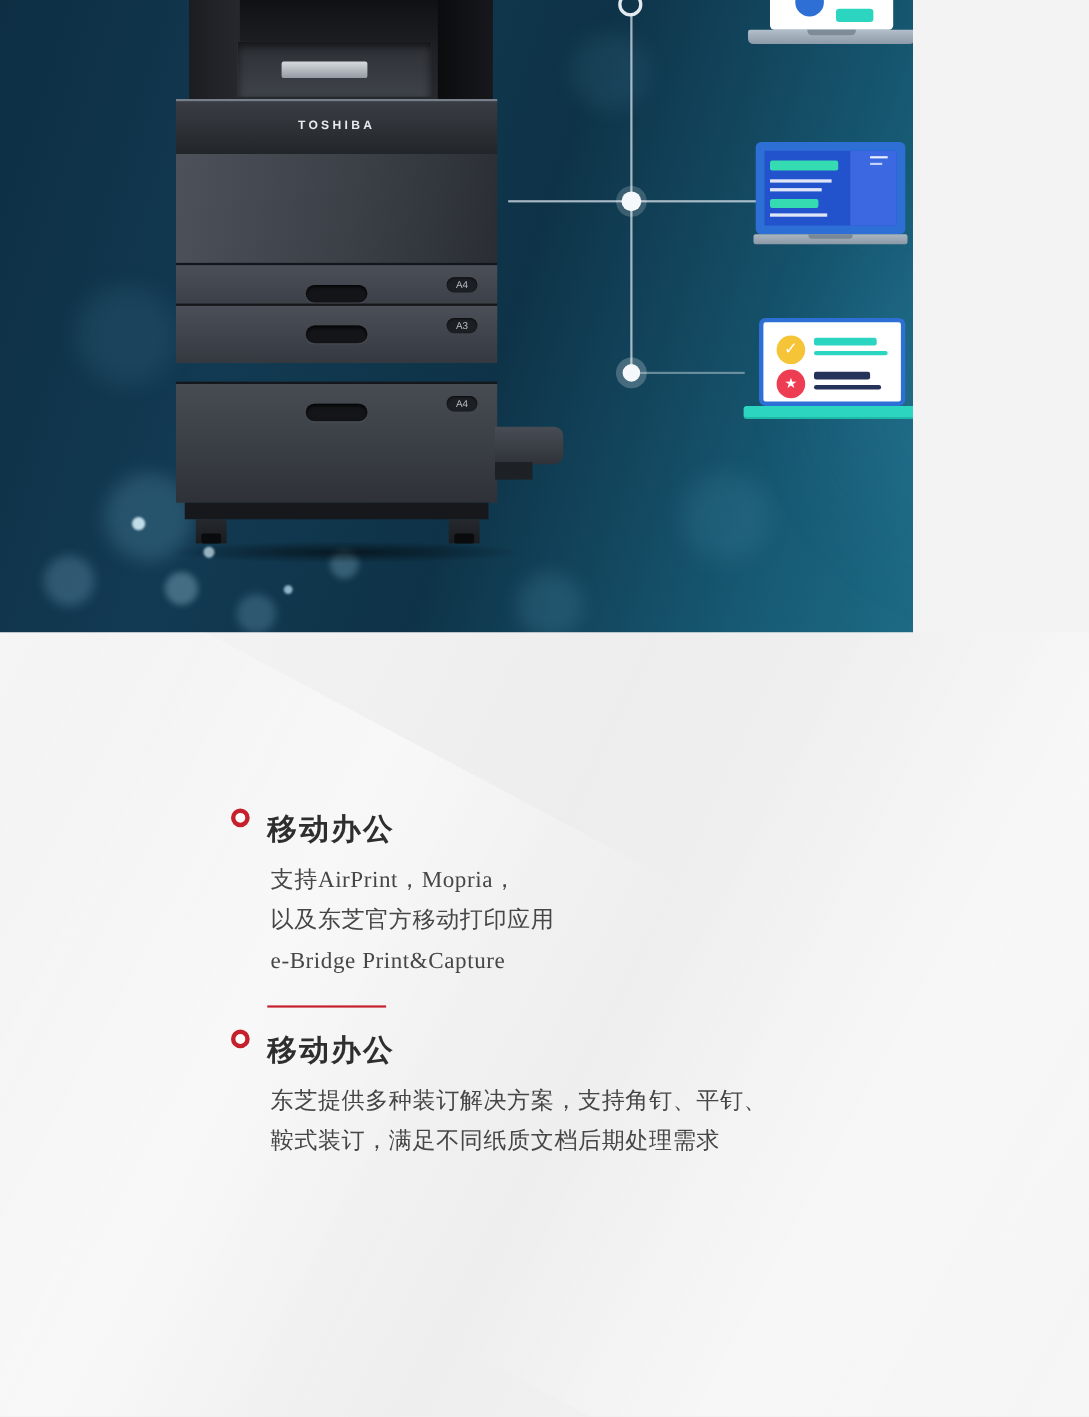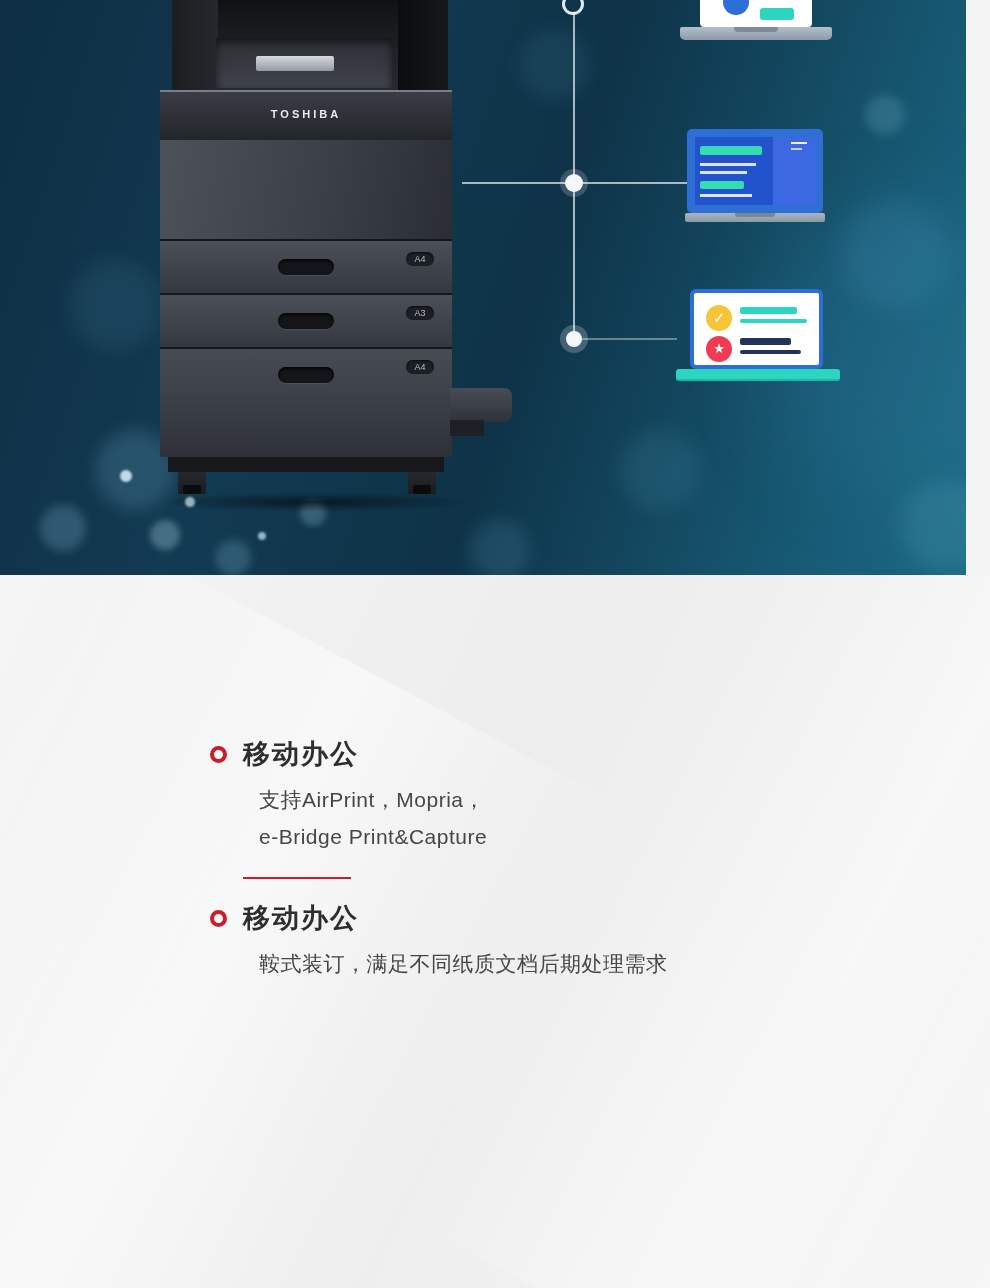--- a/index.html
+++ b/index.html
@@ -2,36 +2,36 @@
 <html><head>
 <meta charset="utf-8">
 <style>
   * { box-sizing: border-box; margin: 0; padding: 0; }
   html,body { background:#e9e9ea; }
   body { font-family: "Liberation Sans", "DejaVu Sans", sans-serif; }
   .page { position:relative; width:990px; height:1288px; margin:0 auto; overflow:hidden; background:#f3f3f4; }
   .abs { position:absolute; }
 
   
-  .hero { position:absolute; left:0; top:0; width:966px; height:575px; overflow:hidden;
+  .hero { position:absolute; left:0; top:0; width:830px; height:575px; overflow:hidden;
     background: linear-gradient(108deg, #0d2e43 0%, #123a52 30%, #0e3348 55%, #175a74 85%, #1d6a84 100%); }
   .bokeh { position:absolute; border-radius:50%; }
 
   
   .p-top     { left:172px; top:0; width:276px; height:90px; background:linear-gradient(180deg,#101114,#1f2126 55%,#26292e); }
   .p-recess  { left:216px; top:38px; width:176px; height:50px; background:linear-gradient(180deg,#2c2f34,#3f434a); box-shadow:inset 0 4px 8px rgba(0,0,0,.6); }
   .p-outtray { left:256px; top:56px; width:78px; height:15px; background:linear-gradient(180deg,#d6dade,#959ba2); border-radius:2px; }
   .p-tower   { left:398px; top:0; width:50px; height:90px; background:linear-gradient(90deg,#0b0c0e,#17181c); }
   .p-lidleft { left:172px; top:0; width:46px; height:90px; background:linear-gradient(90deg,#1b1d21,#26282d); }
   .p-panel   { left:160px; top:90px; width:292px; height:50px; background:linear-gradient(180deg,#3a3e44,#22252a); border-top:2px solid #787f88; }
   .p-brand   { padding-top:16px; text-align:center; color:#e8ebee; font-size:11px; font-weight:bold; letter-spacing:3px; }
   .p-body    { left:160px; top:140px; width:292px; height:99px; background:linear-gradient(100deg,#4d525a,#3b4047 55%,#2a2e34); }
   .p-drawer  { left:160px; width:292px; background:linear-gradient(180deg,#4b5058,#34383f); border-top:2px solid #141619; }
   .d1 { top:239px; height:54px; }
-  .d2 { top:293px; height:54px;text-decoration:underline; }
+  .d2 { top:276px; height:54px;text-decoration:underline; }
   .d3 { top:347px; height:110px; background:linear-gradient(180deg,#474c53,#2e3238); }
   .p-handle  { position:absolute; left:118px; top:18px; width:56px; height:16px; background:#131518; border-radius:8px; box-shadow:inset 0 2px 3px rgba(0,0,0,.8), 0 1px 1px rgba(255,255,255,.08); }
   .p-label   { position:absolute; left:246px; top:11px; width:28px; height:14px; background:#1c1f24; border-radius:7px; color:#b7bdc4; font-size:9px; line-height:14px; text-align:center; box-shadow:inset 0 1px 2px rgba(0,0,0,.7); }
   .p-plinth  { left:168px; top:457px; width:276px; height:15px; background:#16181c; }
   .p-caster  { top:472px; width:28px; height:22px; background:linear-gradient(180deg,#25282d,#1a1c20); }
   .p-wheel   { position:absolute; bottom:0; left:5px; width:18px; height:9px; background:#0a0b0d; border-radius:2px; }
   .p-sidetray{ left:450px; top:388px; width:62px; height:34px; background:linear-gradient(180deg,#484d55,#2f3339); border-radius:0 8px 8px 2px; }
   .p-sidearm { left:450px; top:420px; width:34px; height:16px; background:#1d2025; }
   .p-shadow  { left:150px; top:492px; width:330px; height:20px; background:radial-gradient(ellipse at center, rgba(0,0,0,.55), rgba(0,0,0,0) 70%); }
 
@@ -80,24 +80,24 @@
     background:linear-gradient(115deg,#f5f5f6 0%, #ededee 45%, #f6f6f7 100%); }
   .sheen1 { position:absolute; left:-150px; top:40px; width:600px; height:900px; transform:rotate(28deg);
     background:linear-gradient(90deg, rgba(255,255,255,0) 0%, rgba(255,255,255,.55) 50%, rgba(255,255,255,0) 100%); }
   .sheen2 { position:absolute; left:600px; top:-80px; width:500px; height:900px; transform:rotate(28deg);
     background:linear-gradient(90deg, rgba(255,255,255,0) 0%, rgba(255,255,255,.4) 50%, rgba(255,255,255,0) 100%); }
   .adv-inner { position:relative; }
   .adv-head { text-align:center; padding-top:84px; }
   .adv-title { color:#d2272e; font-size:43px; font-weight:600; letter-spacing:5px; line-height:49px; }
   .adv-subtitle { color:#d2272e; font-size:17px; letter-spacing:4.5px; margin-top:15px; height:21px; }
   .features { margin:76px 0 0 210px; }
-  .feature-head { display:flex; align-items:center; }
+  .feature-head { display:flex; }
   .bullet { flex:none; width:17px; height:17px; border:4px solid #c5202c; border-radius:50%; background:#fdfdfd; margin-right:16px; }
   .feature h3 { font-size:27px; color:#2e2e2e; font-weight:600; letter-spacing:2px; line-height:38px; }
-  .feature-body { margin:8px 0 0 49px; }
+  .feature-body { margin:8px 0 0 36px;font-family:Liberation Serif, serif; }
   .feature-body p { font-size:21px; color:#464646; line-height:37px; letter-spacing:.5px; }
   .feature-divider { margin:22px 0 20px 33px; width:108px; height:2px; background:#c5202c; }
 </style>
 </head>
 <body>
 
 <div class="page">
 
   <div class="hero">
 
@@ -206,32 +206,34 @@
 
       <div class="features">
 
         <div class="feature">
           <div class="feature-head">
             <span class="bullet"></span>
             <h3>移动办公</h3>
           </div>
           <div class="feature-body">
             <p>支持AirPrint，Mopria，</p>
+            <p>以及东芝官方移动打印应用</p>
             <p>e-Bridge Print&amp;Capture</p>
           </div>
           <div class="feature-divider"></div>
         </div>
 
 
         <div class="feature">
           <div class="feature-head">
             <span class="bullet"></span>
             <h3>移动办公</h3>
           </div>
           <div class="feature-body">
+            <p>东芝提供多种装订解决方案，支持角钉、平钉、</p>
             <p>鞍式装订，满足不同纸质文档后期处理需求</p>
           </div>
         </div>
 
       </div>
     </div>
   </div>
 
 </div>
 

